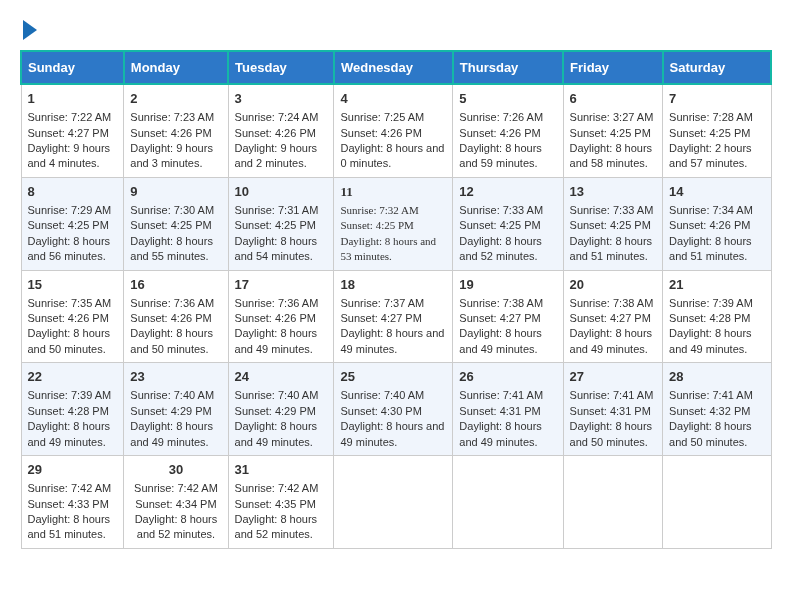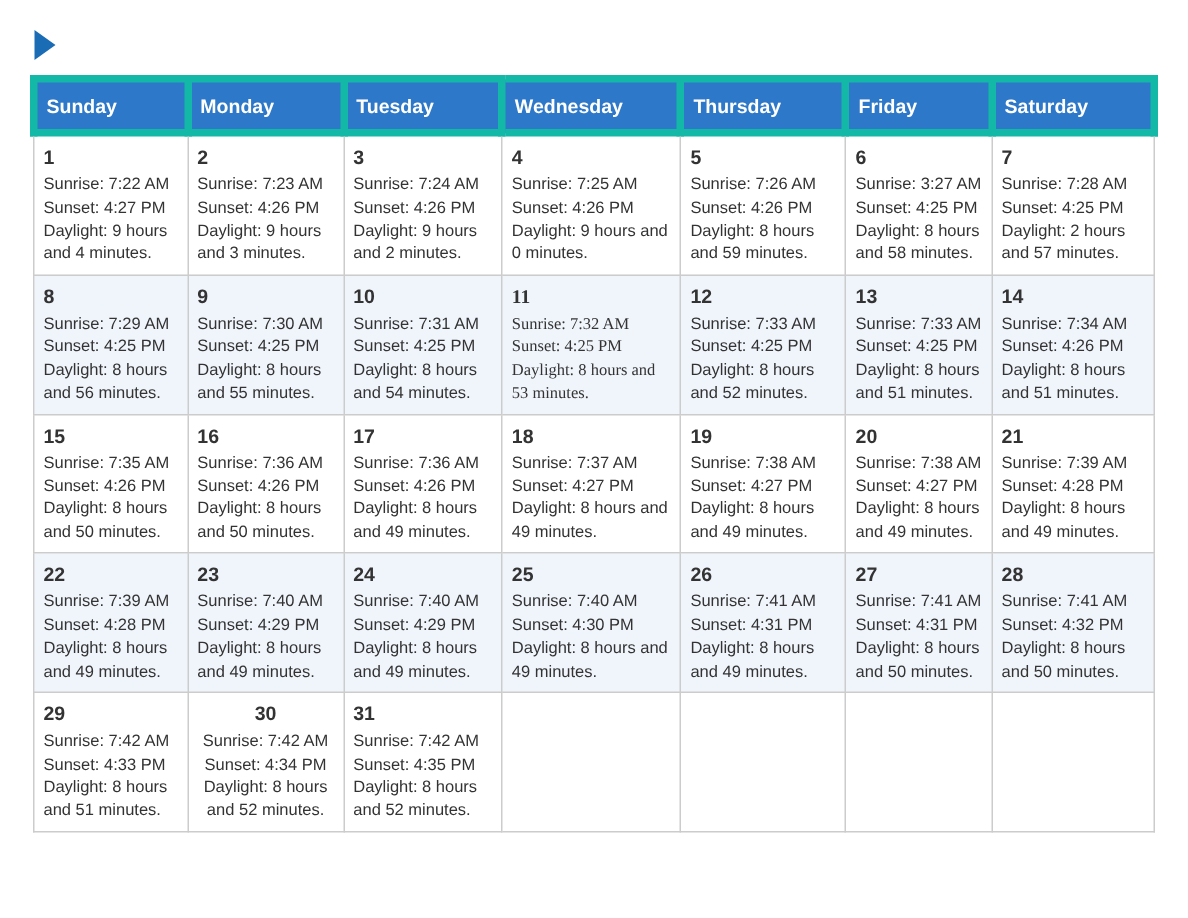--- a/index.html
+++ b/index.html
@@ -39,21 +39,21 @@
       border-collapse: collapse;
       font-size: 11px;
     }
     .calendar-table th {
       background-color: #2d78c8;
       color: #fff;
       text-align: left;
       padding: 8px 6px;
       font-size: 13px;
       font-weight: bold;
-      border: 5px solid #14b8a6;
+      border: 2px solid #14b8a6;
     }
     .calendar-table td {
       border: 1px solid #ccc;
       vertical-align: top;
       padding: 5px 6px;
       height: 85px;
       background: #fff;
       color: #333;
       line-height: 1.4;
     }
@@ -144,21 +144,21 @@
         <td style="background: rgb(255, 255, 255);">
           <span class="day-number">3</span>
           <div>Sunrise: 7:24 AM</div>
           <div>Sunset: 4:26 PM</div>
           <div>Daylight: 9 hours and 2 minutes.</div>
         </td>
         <td style="background: rgb(255, 255, 255);">
           <span class="day-number">4</span>
           <div>Sunrise: 7:25 AM</div>
           <div>Sunset: 4:26 PM</div>
-          <div>Daylight: 9 hours and 0 minutes.</div>
+          <div>Daylight: 8 hours and 0 minutes.</div>
         </td>
         <td style="background: rgb(255, 255, 255);">
           <span class="day-number">5</span>
           <div>Sunrise: 7:26 AM</div>
           <div>Sunset: 4:26 PM</div>
           <div>Daylight: 8 hours and 59 minutes.</div>
         </td>
         <td style="background: rgb(255, 255, 255);">
           <span class="day-number">6</span>
           <div>Sunrise: 3:27 AM</div>

